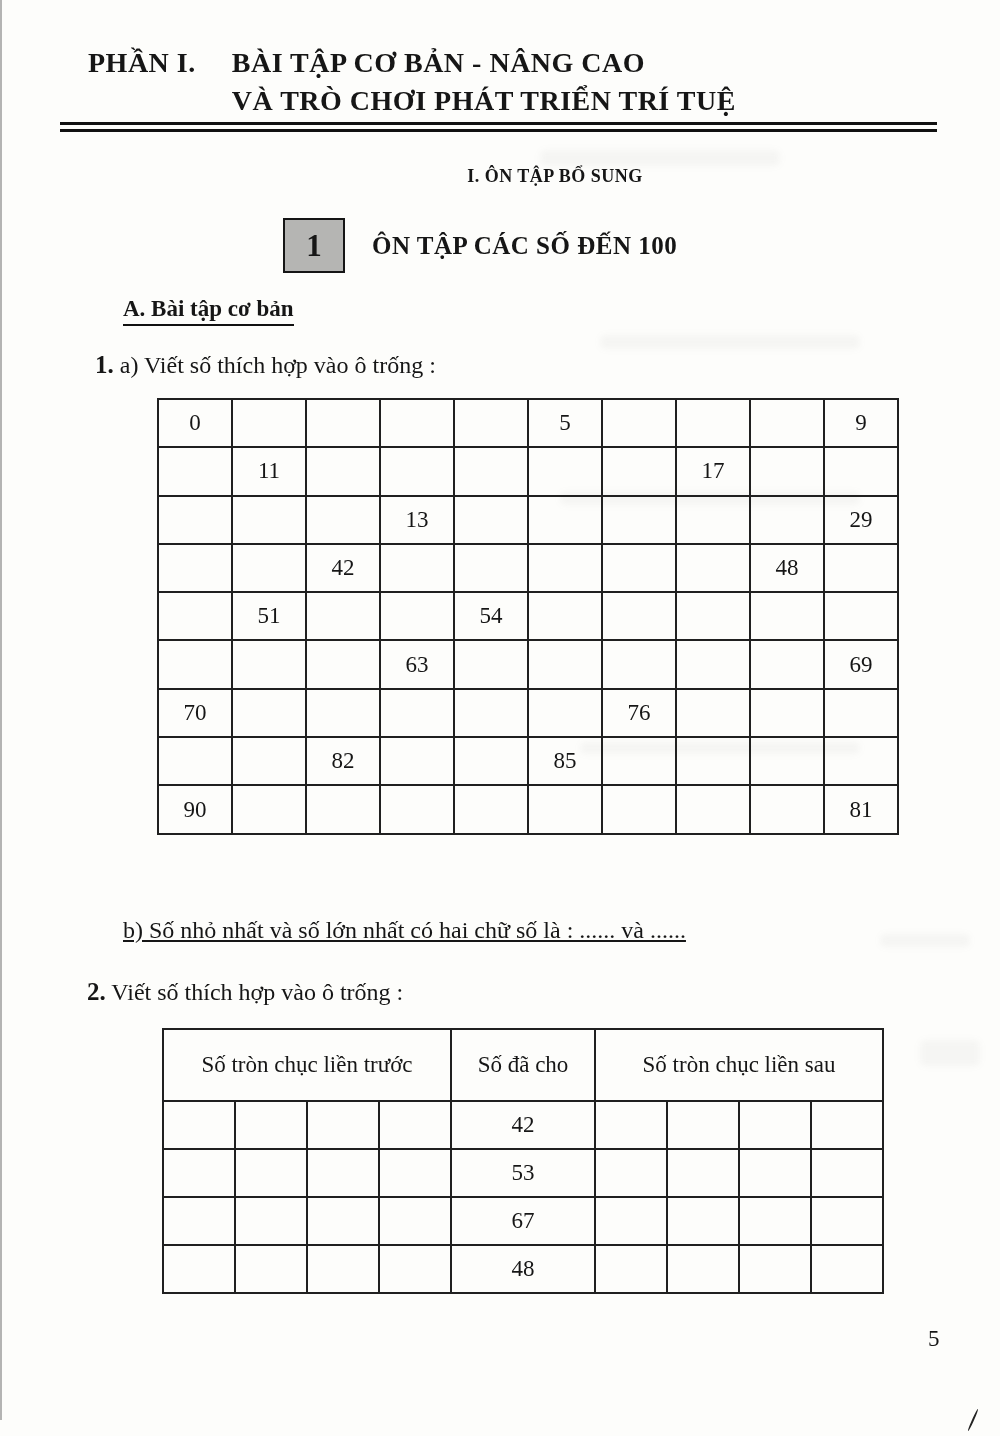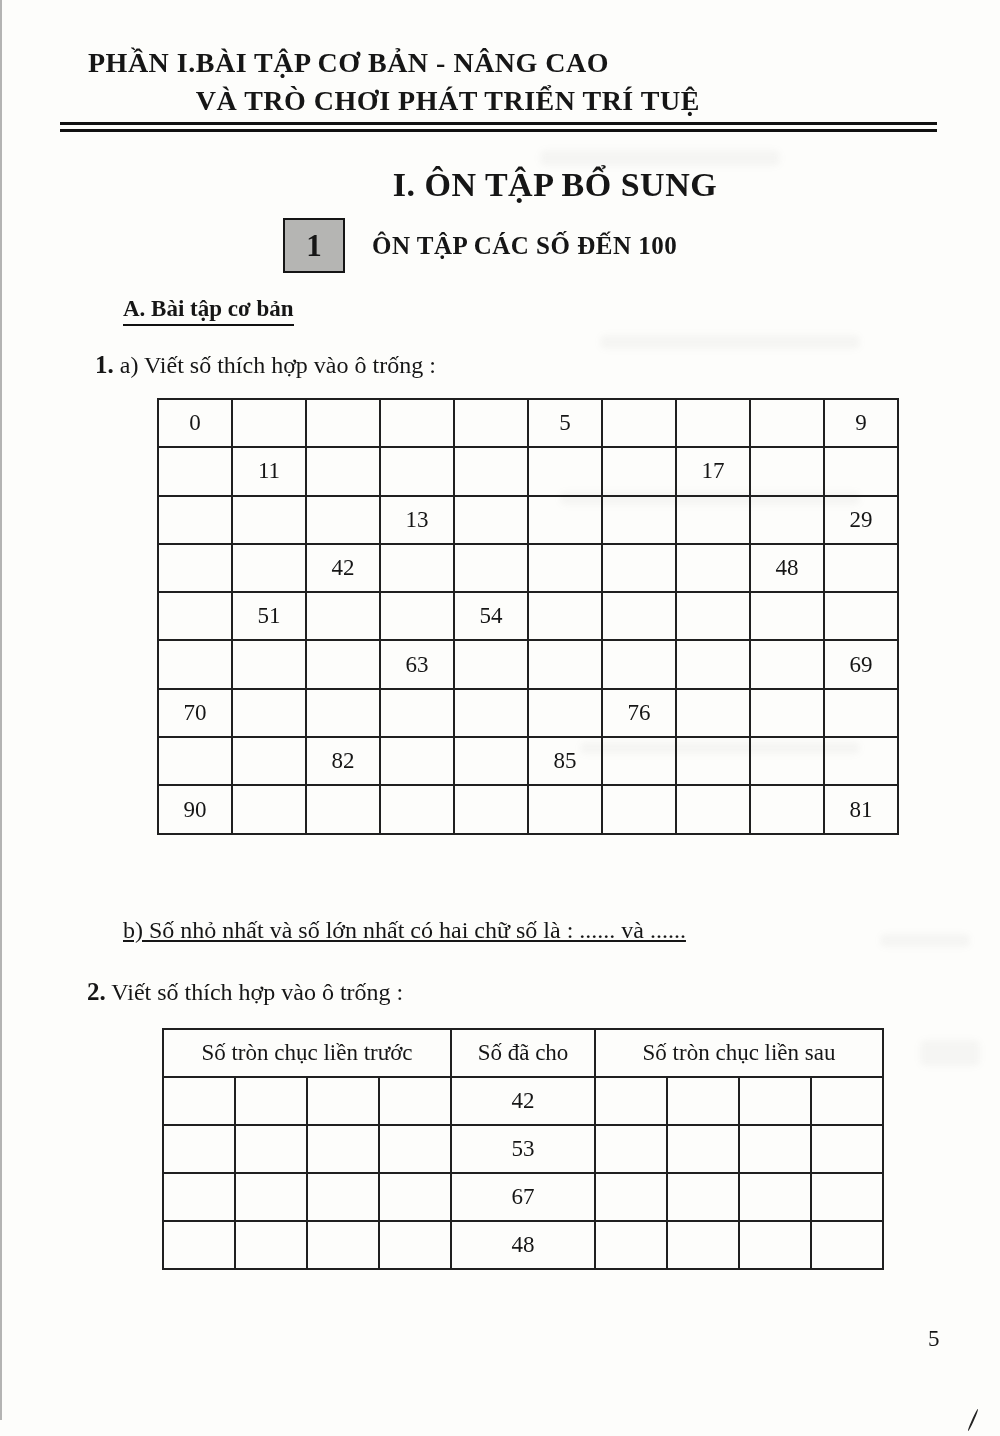--- a/index.html
+++ b/index.html
@@ -21,32 +21,32 @@
   }
   .edge-left {
     position: absolute; top: 8; left: 0; width: 2px; height: 1420px;
     background: rgba(120,120,120,.55);
   }
   .smudge { position: absolute; background: rgba(110,110,110,.055); filter: blur(3px); border-radius: 6px; }
 
   
   .part-header {
     position: absolute; top: 44px; left: 88px;
-    display: flex; 
+    display: flex; gap: 36px;
     font-weight: bold; font-size: 28px; line-height: 38px;
     letter-spacing: .5px; white-space: nowrap;
   }
   .double-rule {
     position: absolute; top: 122px; left: 60px; width: 877px; height: 4px;
     border-top: 3px solid #111; border-bottom: 3px solid #111;
   }
 
   .section-title {
     position: absolute; top: 166px; left: 330px; width: 450px;
-    text-align: center; font-weight: bold; font-size: 34px; letter-spacing: .5px;
+    text-align: center; font-weight: bold; font-size: 18px; letter-spacing: .5px;
     white-space: nowrap;
   }
 
   .lesson-row { position: absolute; top: 218px; left: 283px; display: flex; align-items: center; gap: 27px; }
   .lesson-box {
     width: 58px; height: 51px; background: #b5b5b3;
     border: 2px solid #151515;
     display: flex; align-items: center; justify-content: center;
     font-weight: bold; font-size: 31px;
   }
@@ -79,21 +79,21 @@
 
   
   table.round-table {
     position: absolute; top: 1028px; left: 162px;
     border-collapse: collapse; table-layout: fixed;
     width: 718px;
   }
   table.round-table th {
     height: 44px; border: 2px solid #202020;
     font-weight: normal; font-size: 23px;
-    text-align: center; vertical-align: middle; padding: 1px 2px;
+    text-align: center; vertical-align: middle; padding: 13px 2px;
     white-space: nowrap;
     font-family: Liberation Serif, serif;
   }
   table.round-table td {
     height: 46px; border: 2px solid #202020;
     text-align: center; vertical-align: middle;
     font-size: 23px; padding: 0;
   }
 
   .page-number { position: absolute; top: 1326px; left: 928px; font-size: 23px; }

